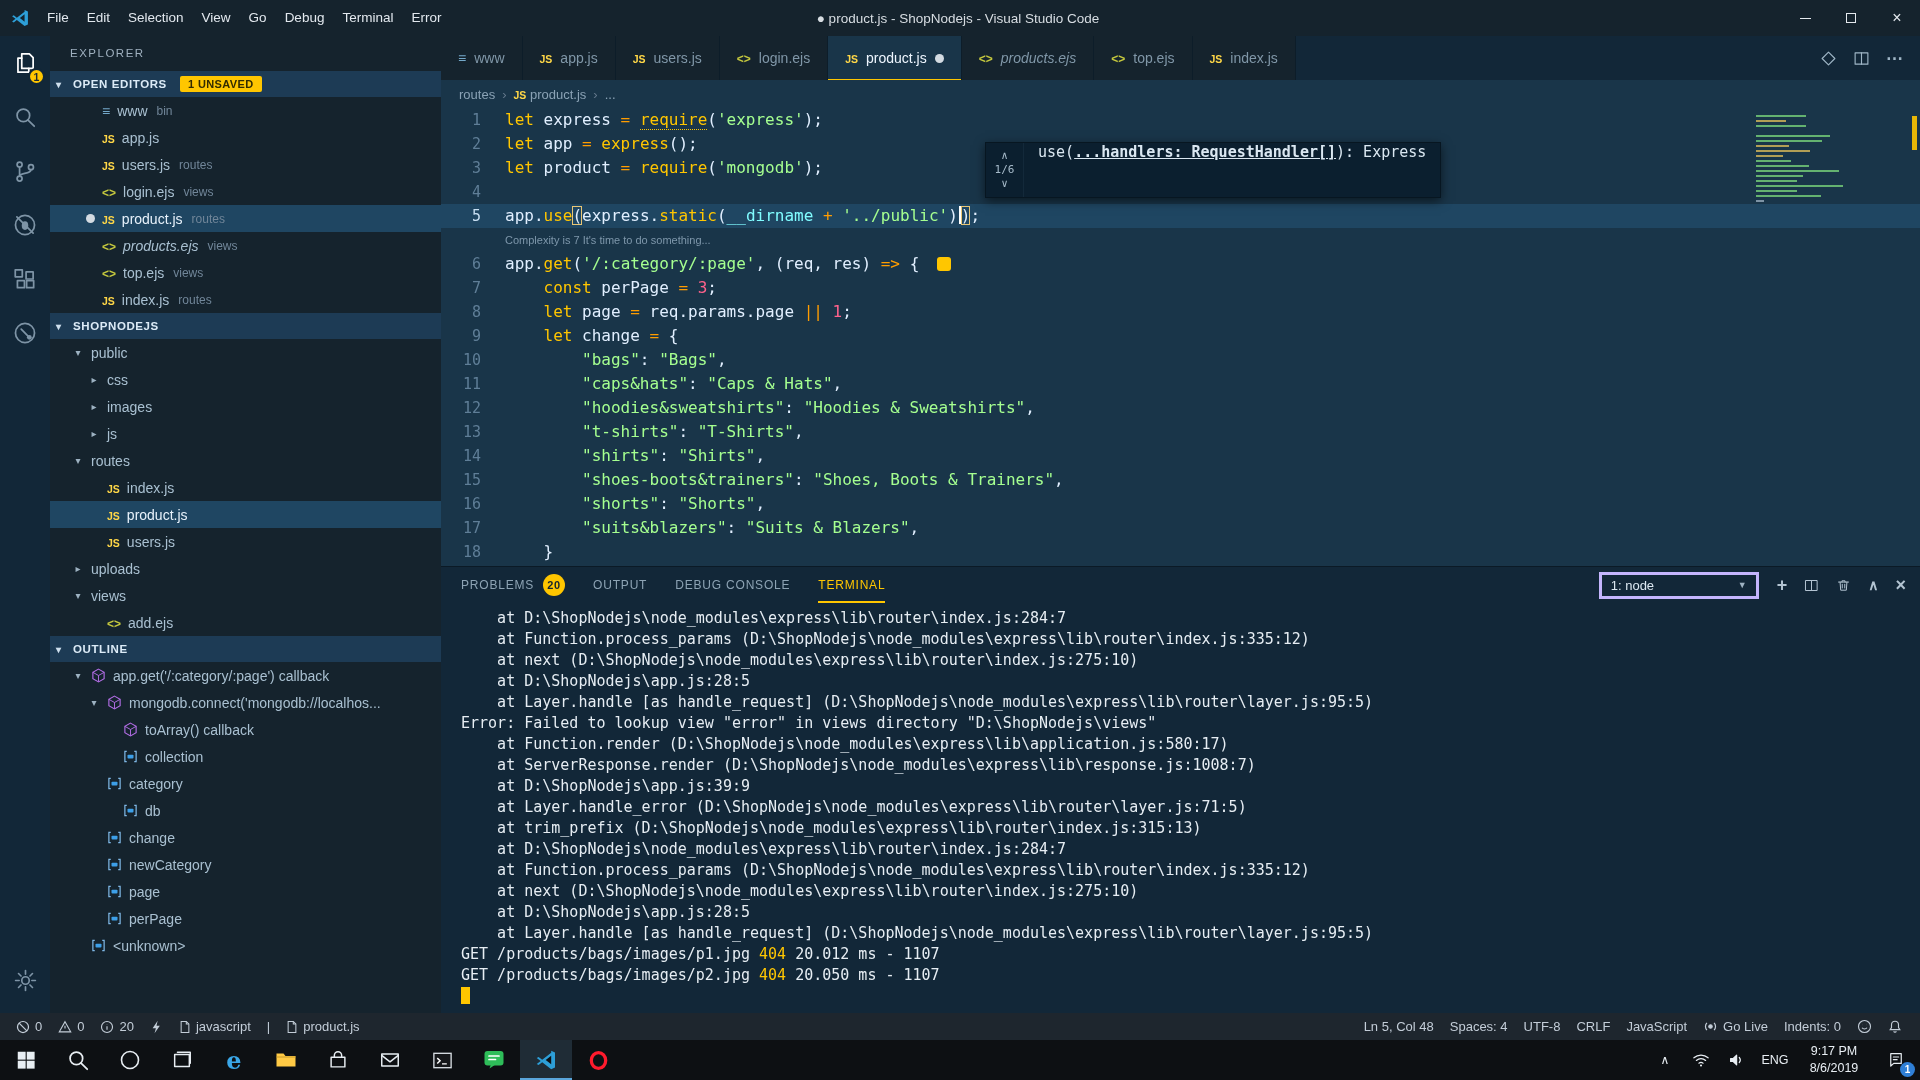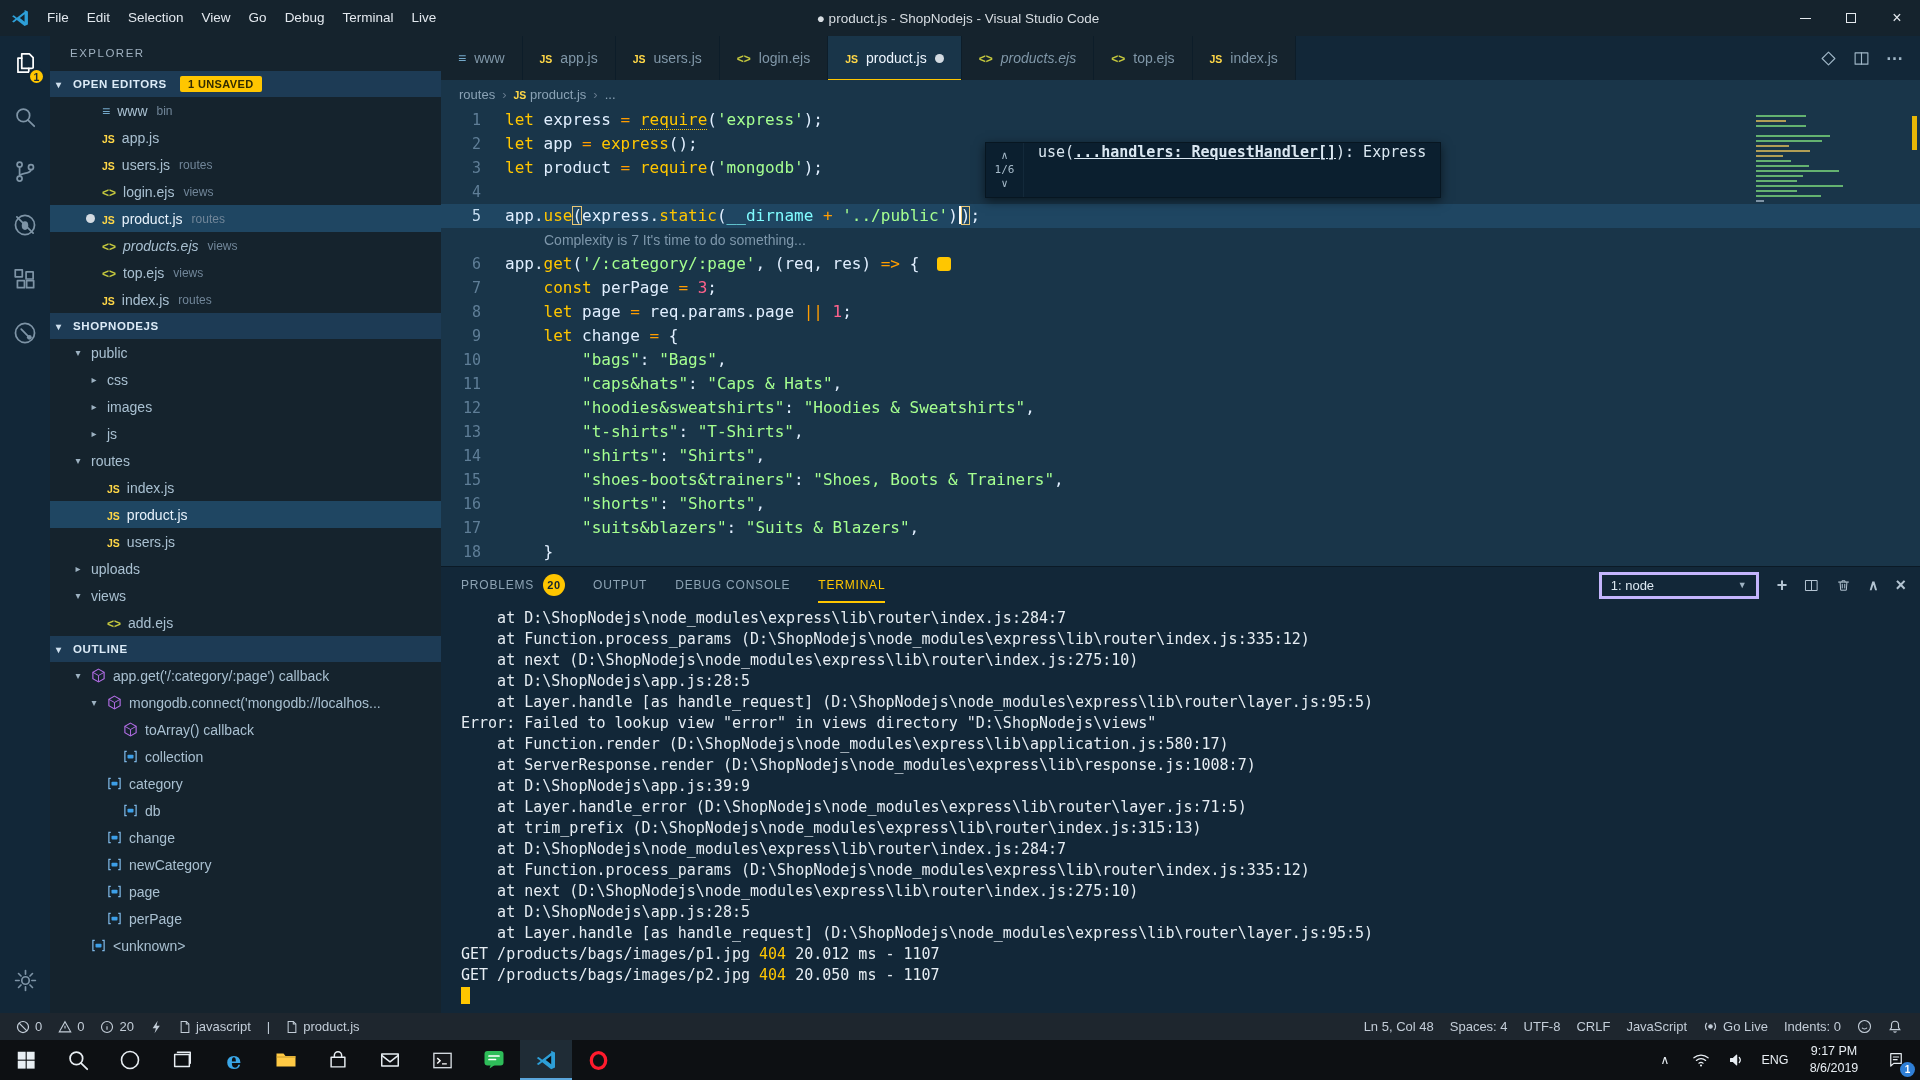--- a/index.html
+++ b/index.html
@@ -48,21 +48,21 @@
   .tab.italic .tlbl{font-style:italic}
   .ed-actions{margin-left:auto;display:flex;align-items:center;gap:16px;padding-right:16px;color:#9fb6c6}
   .breadcrumbs{height:28px;display:flex;align-items:center;gap:7px;padding-left:18px;font-size:13px;color:#8aa2b5}
   .breadcrumbs .sep{color:#64798c}
   .code{position:relative;height:458px;font:16px "DejaVu Sans Mono",monospace;color:#e1efff}
   .cl{display:flex;height:24px;line-height:24px}
   .cl .num{width:64px;text-align:right;color:#5f7e97;padding-right:24px;flex:none;font-size:15px}
   .cl.cur-line{background:#1f4662}
   .cl.cur-line .num{color:#c8dff2}
   .cl pre{margin:0;white-space:pre;font:inherit}
-  .cl.lens{color:#7e97ab;font-size:14px;font-family:"Liberation Sans",sans-serif;padding-left:103px}
+  .cl.lens{color:#7e97ab;font-size:11px;font-family:"Liberation Sans",sans-serif;padding-left:64px}
   .tk-k{color:#ffc600}.tk-o{color:#ff9d00}.tk-f{color:#ffc600}.tk-v{color:#e1efff}
   .tk-s{color:#a5ff90}.tk-n{color:#ff628c}.tk-p{color:#e1efff}.tk-sp{color:#80fcff}
   .tk-u{border-bottom:1px dotted #ffc600}
   .tk-bm{outline:1px solid #e9c675;outline-offset:-1px}
   .tk-cur{display:inline-block;width:2px;height:18px;background:#fff;vertical-align:-3px;margin-left:1px}
   .tk-mk{display:inline-block;width:14px;height:14px;background:#ffc600;border-radius:3px;vertical-align:-2px;margin-left:8px}
   .sig{position:absolute;left:544px;top:34px;height:56px;display:flex;background:#0b1f2f;border:1px solid #071621;box-shadow:0 3px 10px rgba(0,0,0,.55);z-index:6;font:15px "DejaVu Sans Mono",monospace;color:#dae7f1}
   .sig .pager{width:38px;display:flex;flex-direction:column;align-items:center;justify-content:center;font-size:11px;border-right:1px solid #13293a;color:#a6bac9;line-height:1.25}
   .sig .body{display:flex;padding:0 14px;white-space:pre}
   .sig .em{font-weight:bold;text-decoration:underline}
@@ -116,21 +116,21 @@
         </svg>
     </span>
     <nav class="menu" id="menu">
         <span>File</span>
         <span>Edit</span>
         <span>Selection</span>
         <span>View</span>
         <span>Go</span>
         <span>Debug</span>
         <span>Terminal</span>
-        <span>Live</span>
+        <span>Error</span>
       </nav>
     <div class="win-title">● product.js - ShopNodejs - Visual Studio Code</div>
     <div class="controls">
       <span class="wc">
           <span class="minbar"></span>
         </span>
       <span class="wc">
           <span class="maxbox"></span>
         </span>
       <span class="wc">×</span>

